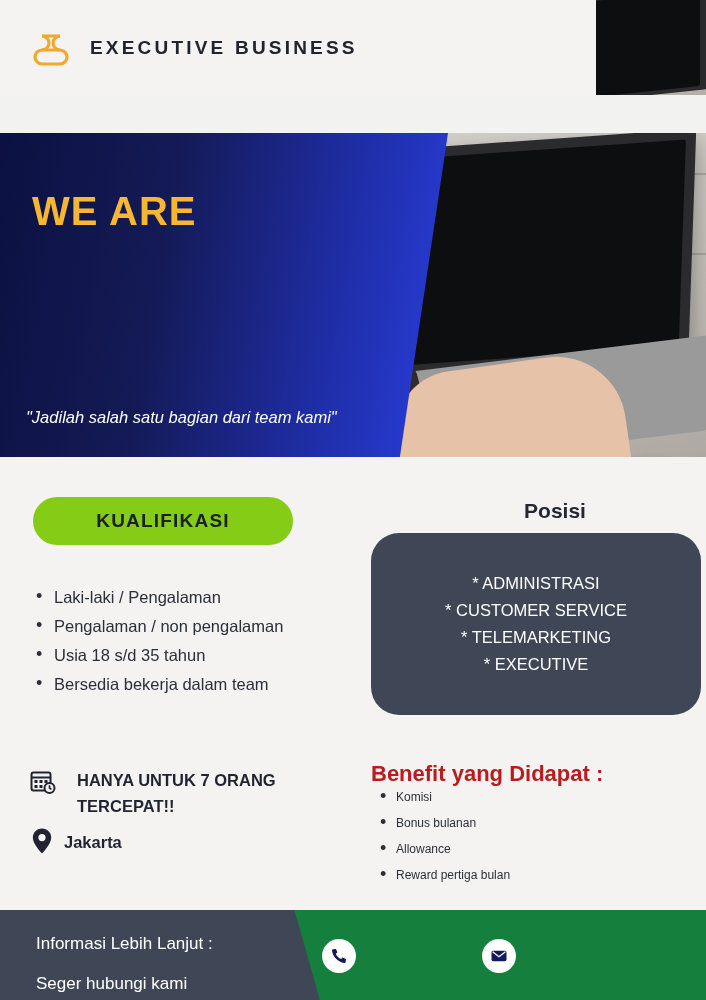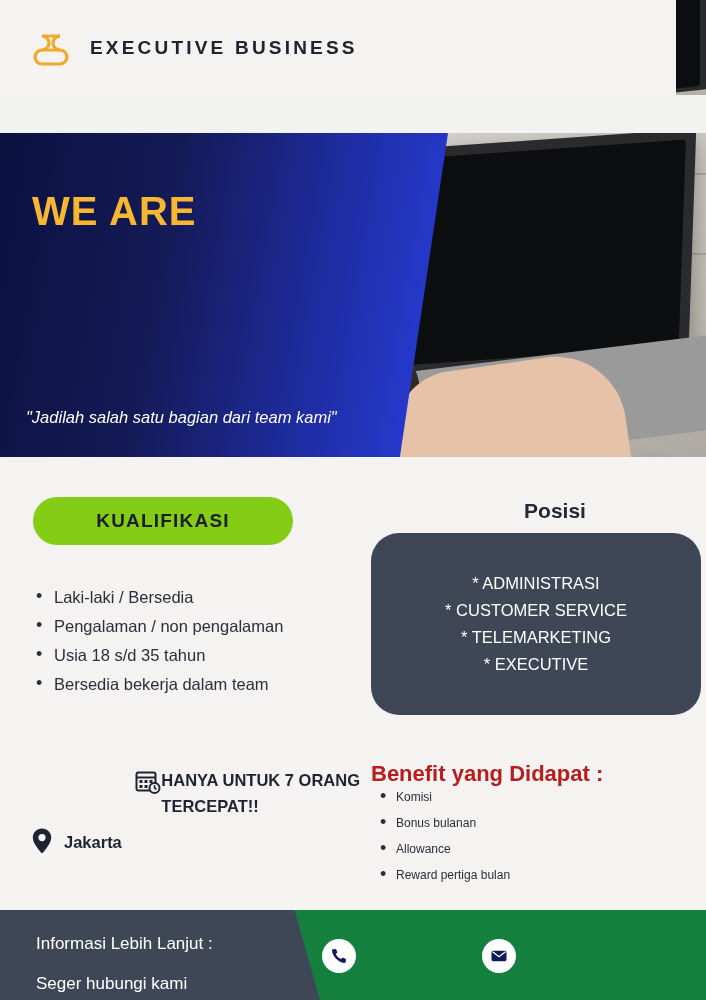--- a/index.html
+++ b/index.html
@@ -15,21 +15,21 @@
     width: 706px;
     height: 1000px;
     background: #f2f2f0;
     overflow: hidden;
   }
 
   
   .header {
     position: absolute;
     top: 0; left: 0;
-    width: 676px;
+    width: 596px;
     height: 95px;
     background: #f4f3f1;
     display: flex;
     align-items: center;
     padding-left: 30px;
     z-index: 5;
   }
   .logo-mark {
     width: 42px; height: 42px;
     position: relative;
@@ -238,22 +238,21 @@
 
   
   .info-left {
     position: absolute;
     left: 30px; top: 310px;
     width: 330px;
   }
   .info-row {
     display: flex;
     align-items: flex-start;
-    gap: 0;
-    justify-content: flex-end;
+    gap: 21px;
   }
   .info-text {
     font-size: 16.5px;
     font-weight: bold;
     color: #1f2430;
     line-height: 26px;
   }
   .calendar-icon, .pin-icon { flex: none; margin-top: 2px; }
   .city-row {
     display: flex;
@@ -375,21 +374,21 @@
     <div class="tagline">"Jadilah salah satu bagian dari team kami"</div>
   </div>
 
   <div class="body-area">
 
     <div class="kual-badge">
       <span>KUALIFIKASI</span>
     </div>
 
     <ul class="kual-list">
-      <li>Laki-laki / Bersedia</li>
+      <li>Laki-laki / Pengalaman</li>
       <li>Pengalaman / non pengalaman</li>
       <li>Usia 18 s/d 35 tahun</li>
       <li>Bersedia bekerja dalam team</li>
     </ul>
 
     <div class="posisi-title">Posisi</div>
     <div class="posisi-card">
       <div>* ADMINISTRASI</div>
       <div>* CUSTOMER SERVICE</div>
       <div>* TELEMARKETING</div>

